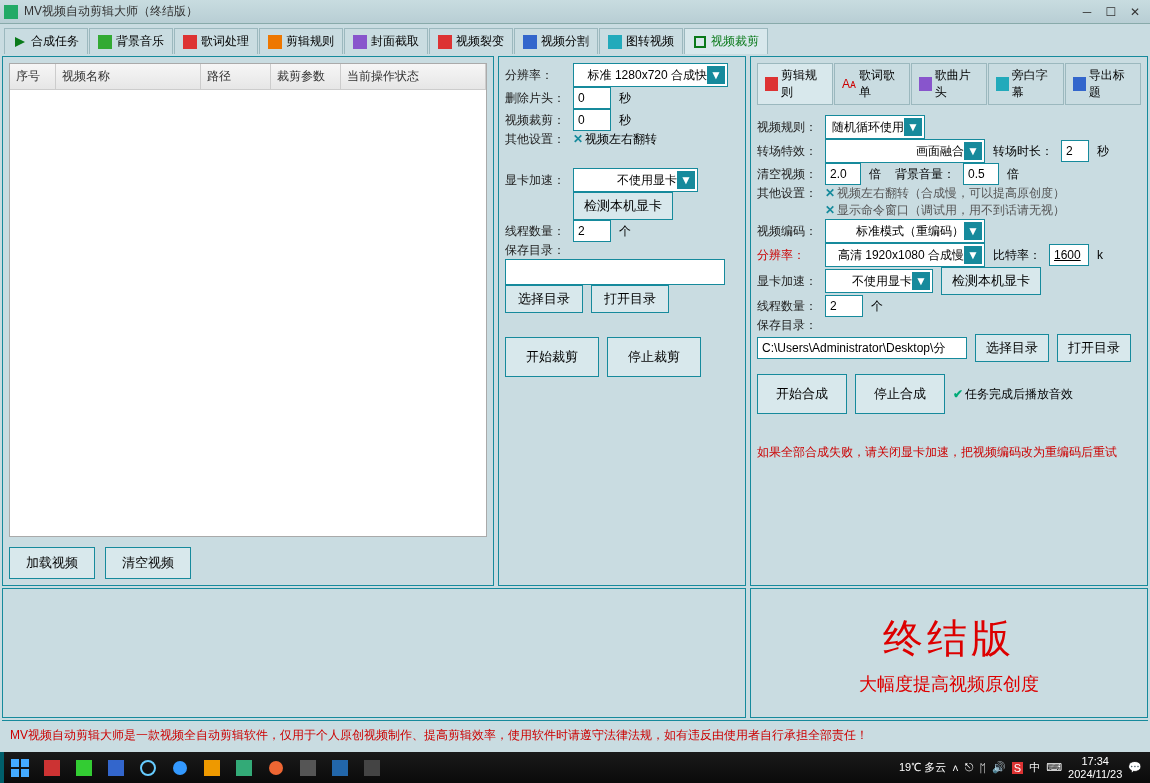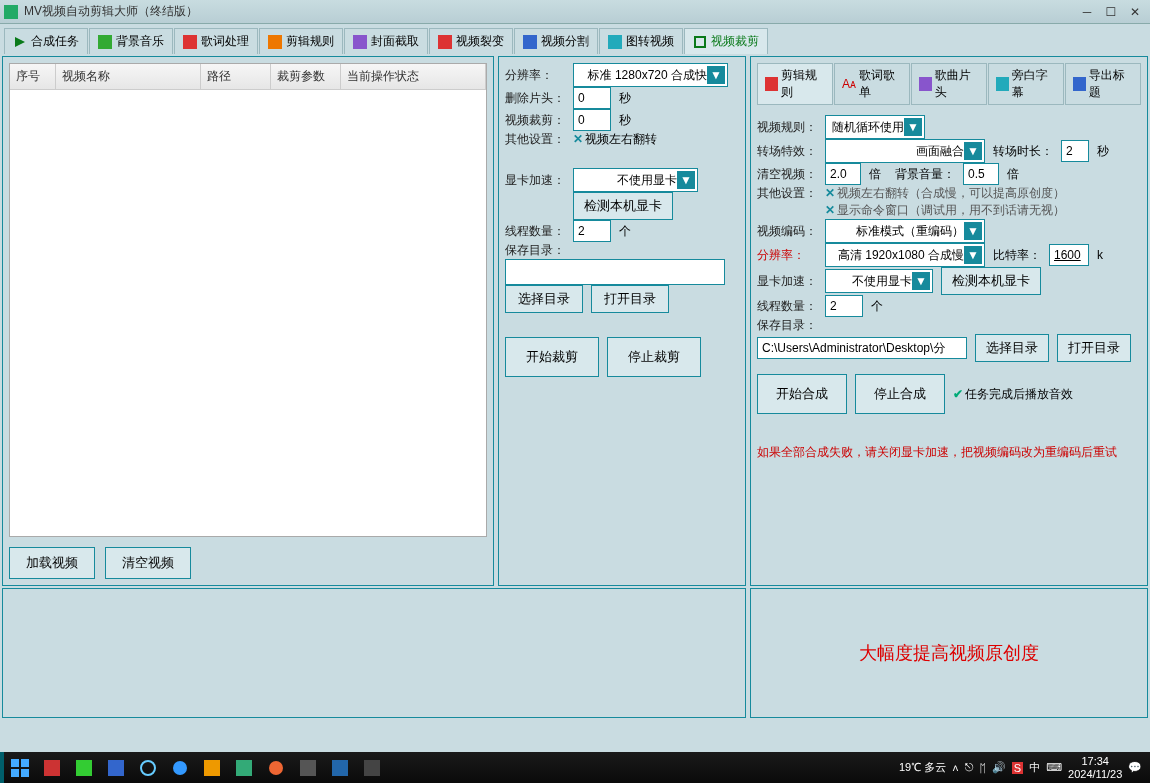--- a/index.html
+++ b/index.html
@@ -287,24 +287,26 @@
         </div>
       <div class="form-row" style="margin-top:30px">
           <span class="hint-red">如果全部合成失败，请关闭显卡加速，把视频编码改为重编码后重试</span>
         </div>
     </div>
   </div>
 
   <div class="bottom-row">
     <div class="bottom-panel"></div>
     <div class="bottom-panel promo" style="flex:0 0 398px">
+      <div class="promo-big">终结版</div>
       <div class="promo-small">大幅度提高视频原创度</div>
     </div>
   </div>
 
+  <div class="statusbar">MV视频自动剪辑大师是一款视频全自动剪辑软件，仅用于个人原创视频制作、提高剪辑效率，使用软件时请遵守法律法规，如有违反由使用者自行承担全部责任！</div>
 </div>
 
 <div class="taskbar">
   <div class="tb-icon">
       <svg width="18" height="18">
         <rect width="8" height="8" fill="#4af"></rect>
         <rect x="10" width="8" height="8" fill="#4af"></rect>
         <rect y="10" width="8" height="8" fill="#4af"></rect>
         <rect x="10" y="10" width="8" height="8" fill="#4af"></rect>
       </svg>

